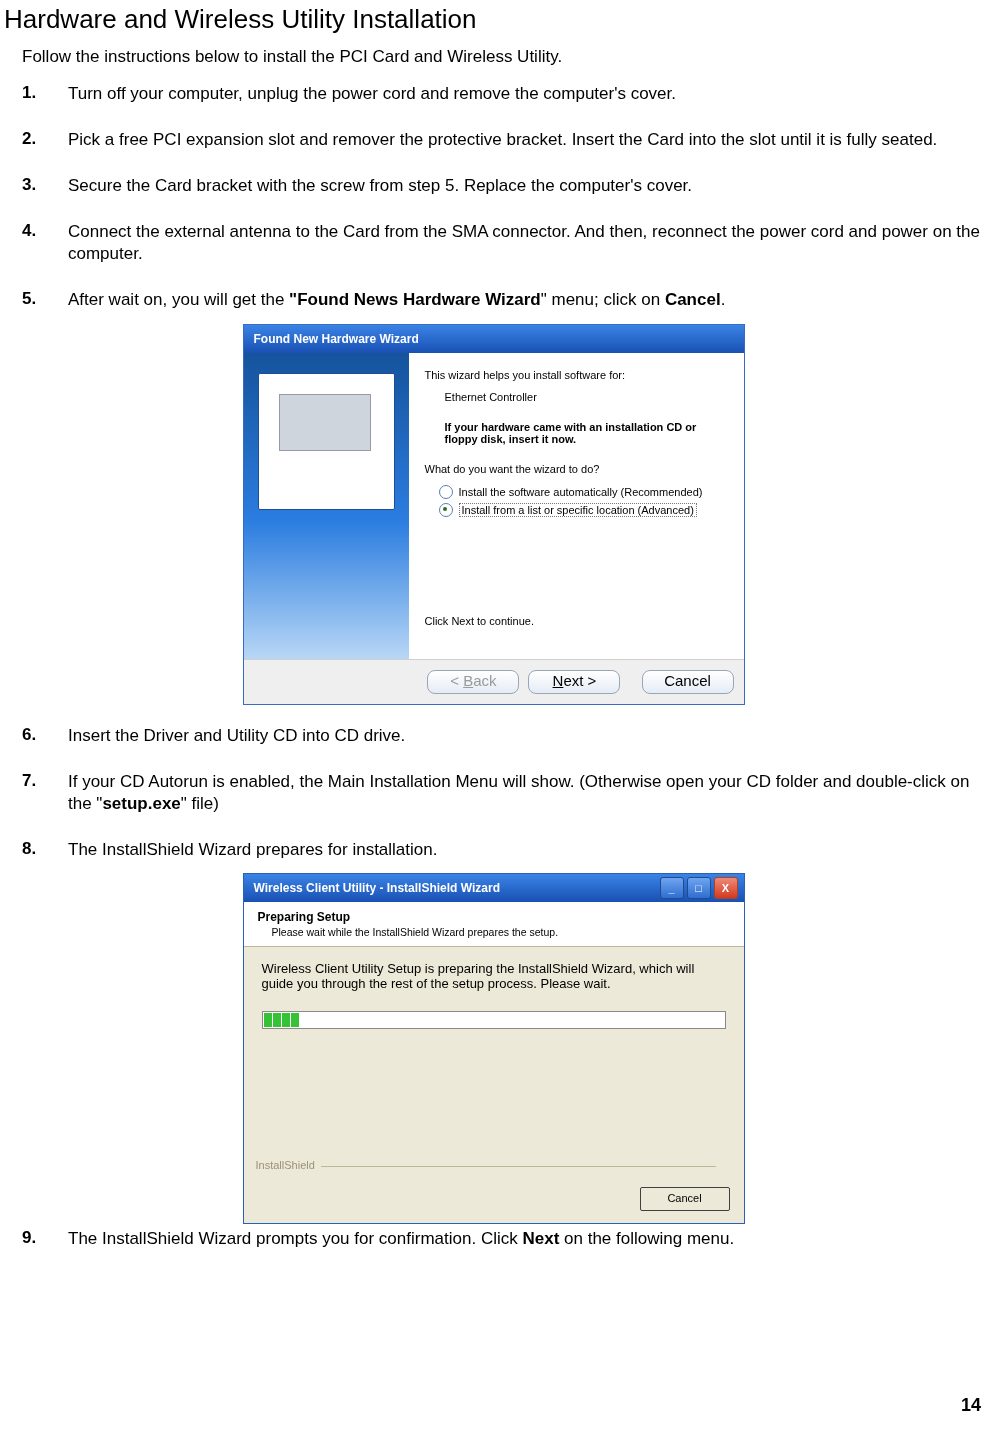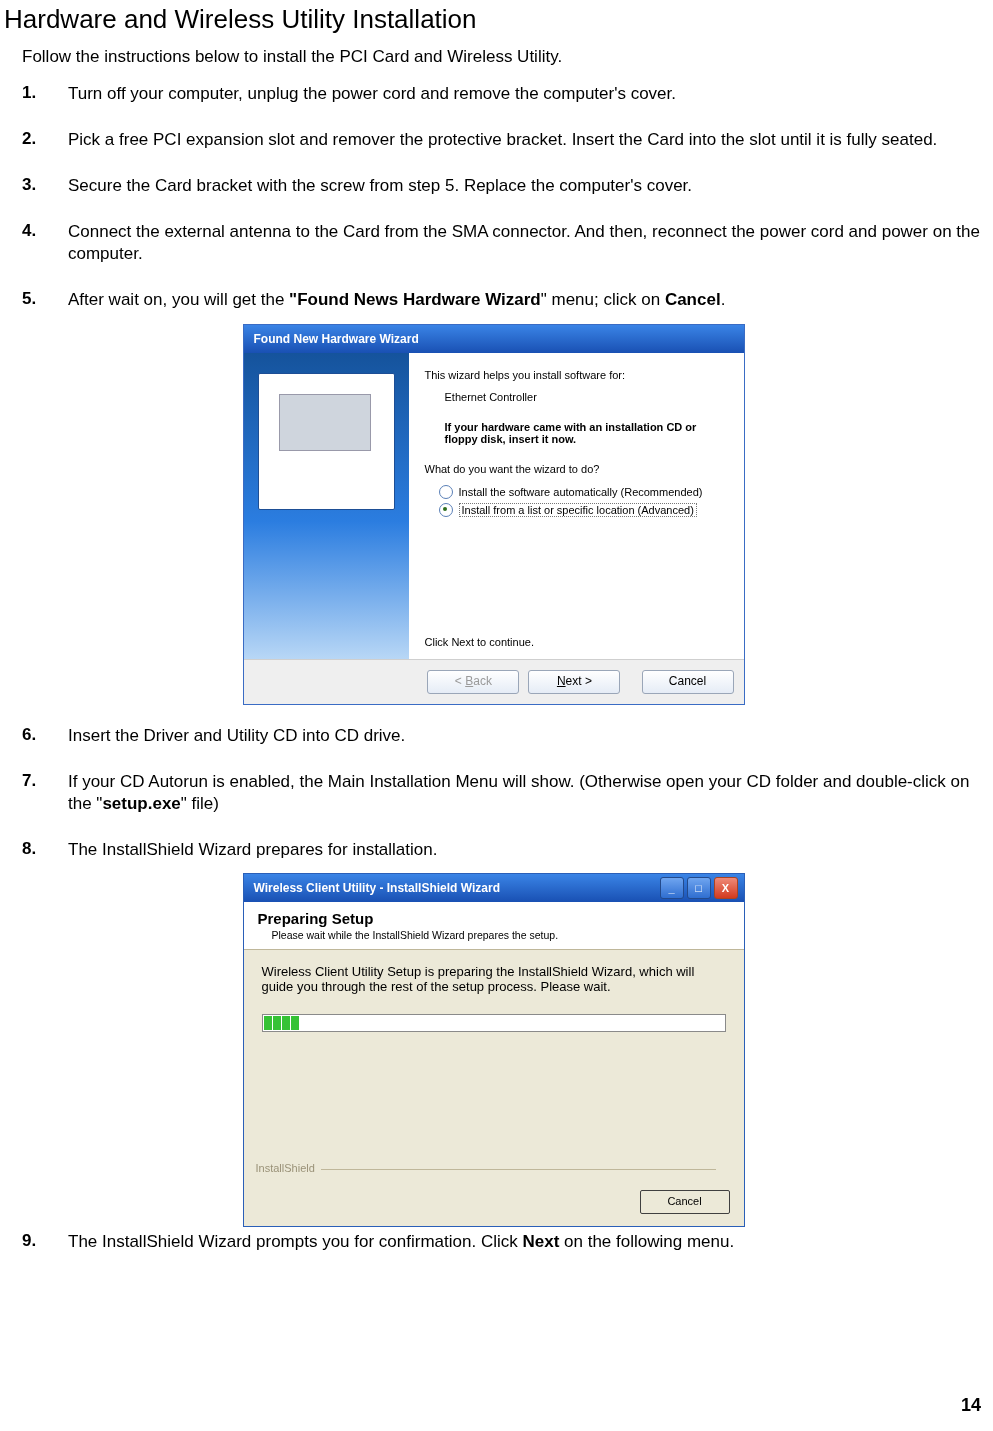--- a/index.html
+++ b/index.html
@@ -131,24 +131,24 @@
     background: #efefef;
   }
   .fnhw-btn {
     display: inline-block;
     min-width: 74px;
     height: 22px;
     line-height: 20px;
     text-align: center;
     border: 1px solid #9aa6b8;
     background: linear-gradient(to bottom, #fff, #e5ecf6);
-    font-size: 12px;
+    font-size: 15px;
     margin-left: 6px;
     padding: 0 8px;
-    border-radius: 3px;
+    border-radius: 8px;
   }
   .fnhw-btn.disabled { color: #9a9a9a; }
   .underline-letter { text-decoration: underline; }
 
   
   .isw {
     display:inline-block;
     width: 500px;
     border:1px solid #2a5fb8;
     font-size:11px;
@@ -165,21 +165,21 @@
   }
   .isw-winbtns{ display:flex; gap:3px; }
   .isw-wbtn{
     width:22px; height:20px; border:1px solid #234a8c; background:linear-gradient(to bottom,#6fa5f0,#2f6ed0);
     border-radius:3px; display:flex; align-items:center; justify-content:center; font-size:11px; color:#fff;
   }
   .isw-wbtn.close{ background:linear-gradient(to bottom,#ef8a78,#d33a1f); border-color:#a42; font-weight:bold;}
   .isw-header{
     background:#fff; padding:8px 14px 8px 14px; border-bottom:1px solid #bfb79a;
   }
-  .isw-header .h1{ font-weight:bold; font-size:15px; margin-bottom:2px;}
+  .isw-header .h1{ font-weight:bold; font-size:12px; margin-bottom:2px;}
   .isw-header .h2{ font-size:10.5px; margin-left:14px;}
   .isw-body{
     padding:14px 18px 8px 18px;
     height:210px;
     background:#ece9d8;
     position:relative;
   }
   .isw-body p{ margin:0 0 20px 0; font-size:13px;}
   .isw-progress{
     height:16px; border:1px solid #8a8a8a; background:#fff; position:relative;
@@ -250,21 +250,21 @@
           <p class="fnhw-strong fnhw-indent" style="margin-top:18px;">If your hardware came with an installation CD or floppy disk, insert it now.</p>
           <p style="margin-top:18px;">What do you want the wizard to do?</p>
           <div class="fnhw-radio-row">
             <span class="fnhw-radio"></span>
             <span class="fnhw-radio-label">Install the software automatically (Recommended)</span>
           </div>
           <div class="fnhw-radio-row">
             <span class="fnhw-radio checked"></span>
             <span class="fnhw-radio-label sel">Install from a list or specific location (Advanced)</span>
           </div>
-          <p style="position:absolute; bottom:1px;">Click Next to continue.</p>
+          <p style="position:absolute; bottom:22px;">Click Next to continue.</p>
         </div>
       </div>
       <div class="fnhw-buttons">
         <span class="fnhw-btn disabled"><span>&lt; </span><span class="underline-letter">B</span><span>ack</span></span>
         <span class="fnhw-btn"><span class="underline-letter">N</span><span>ext &gt;</span></span>
         <span class="fnhw-btn" style="margin-left:18px;">Cancel</span>
       </div>
     </div>
   </div>
 

